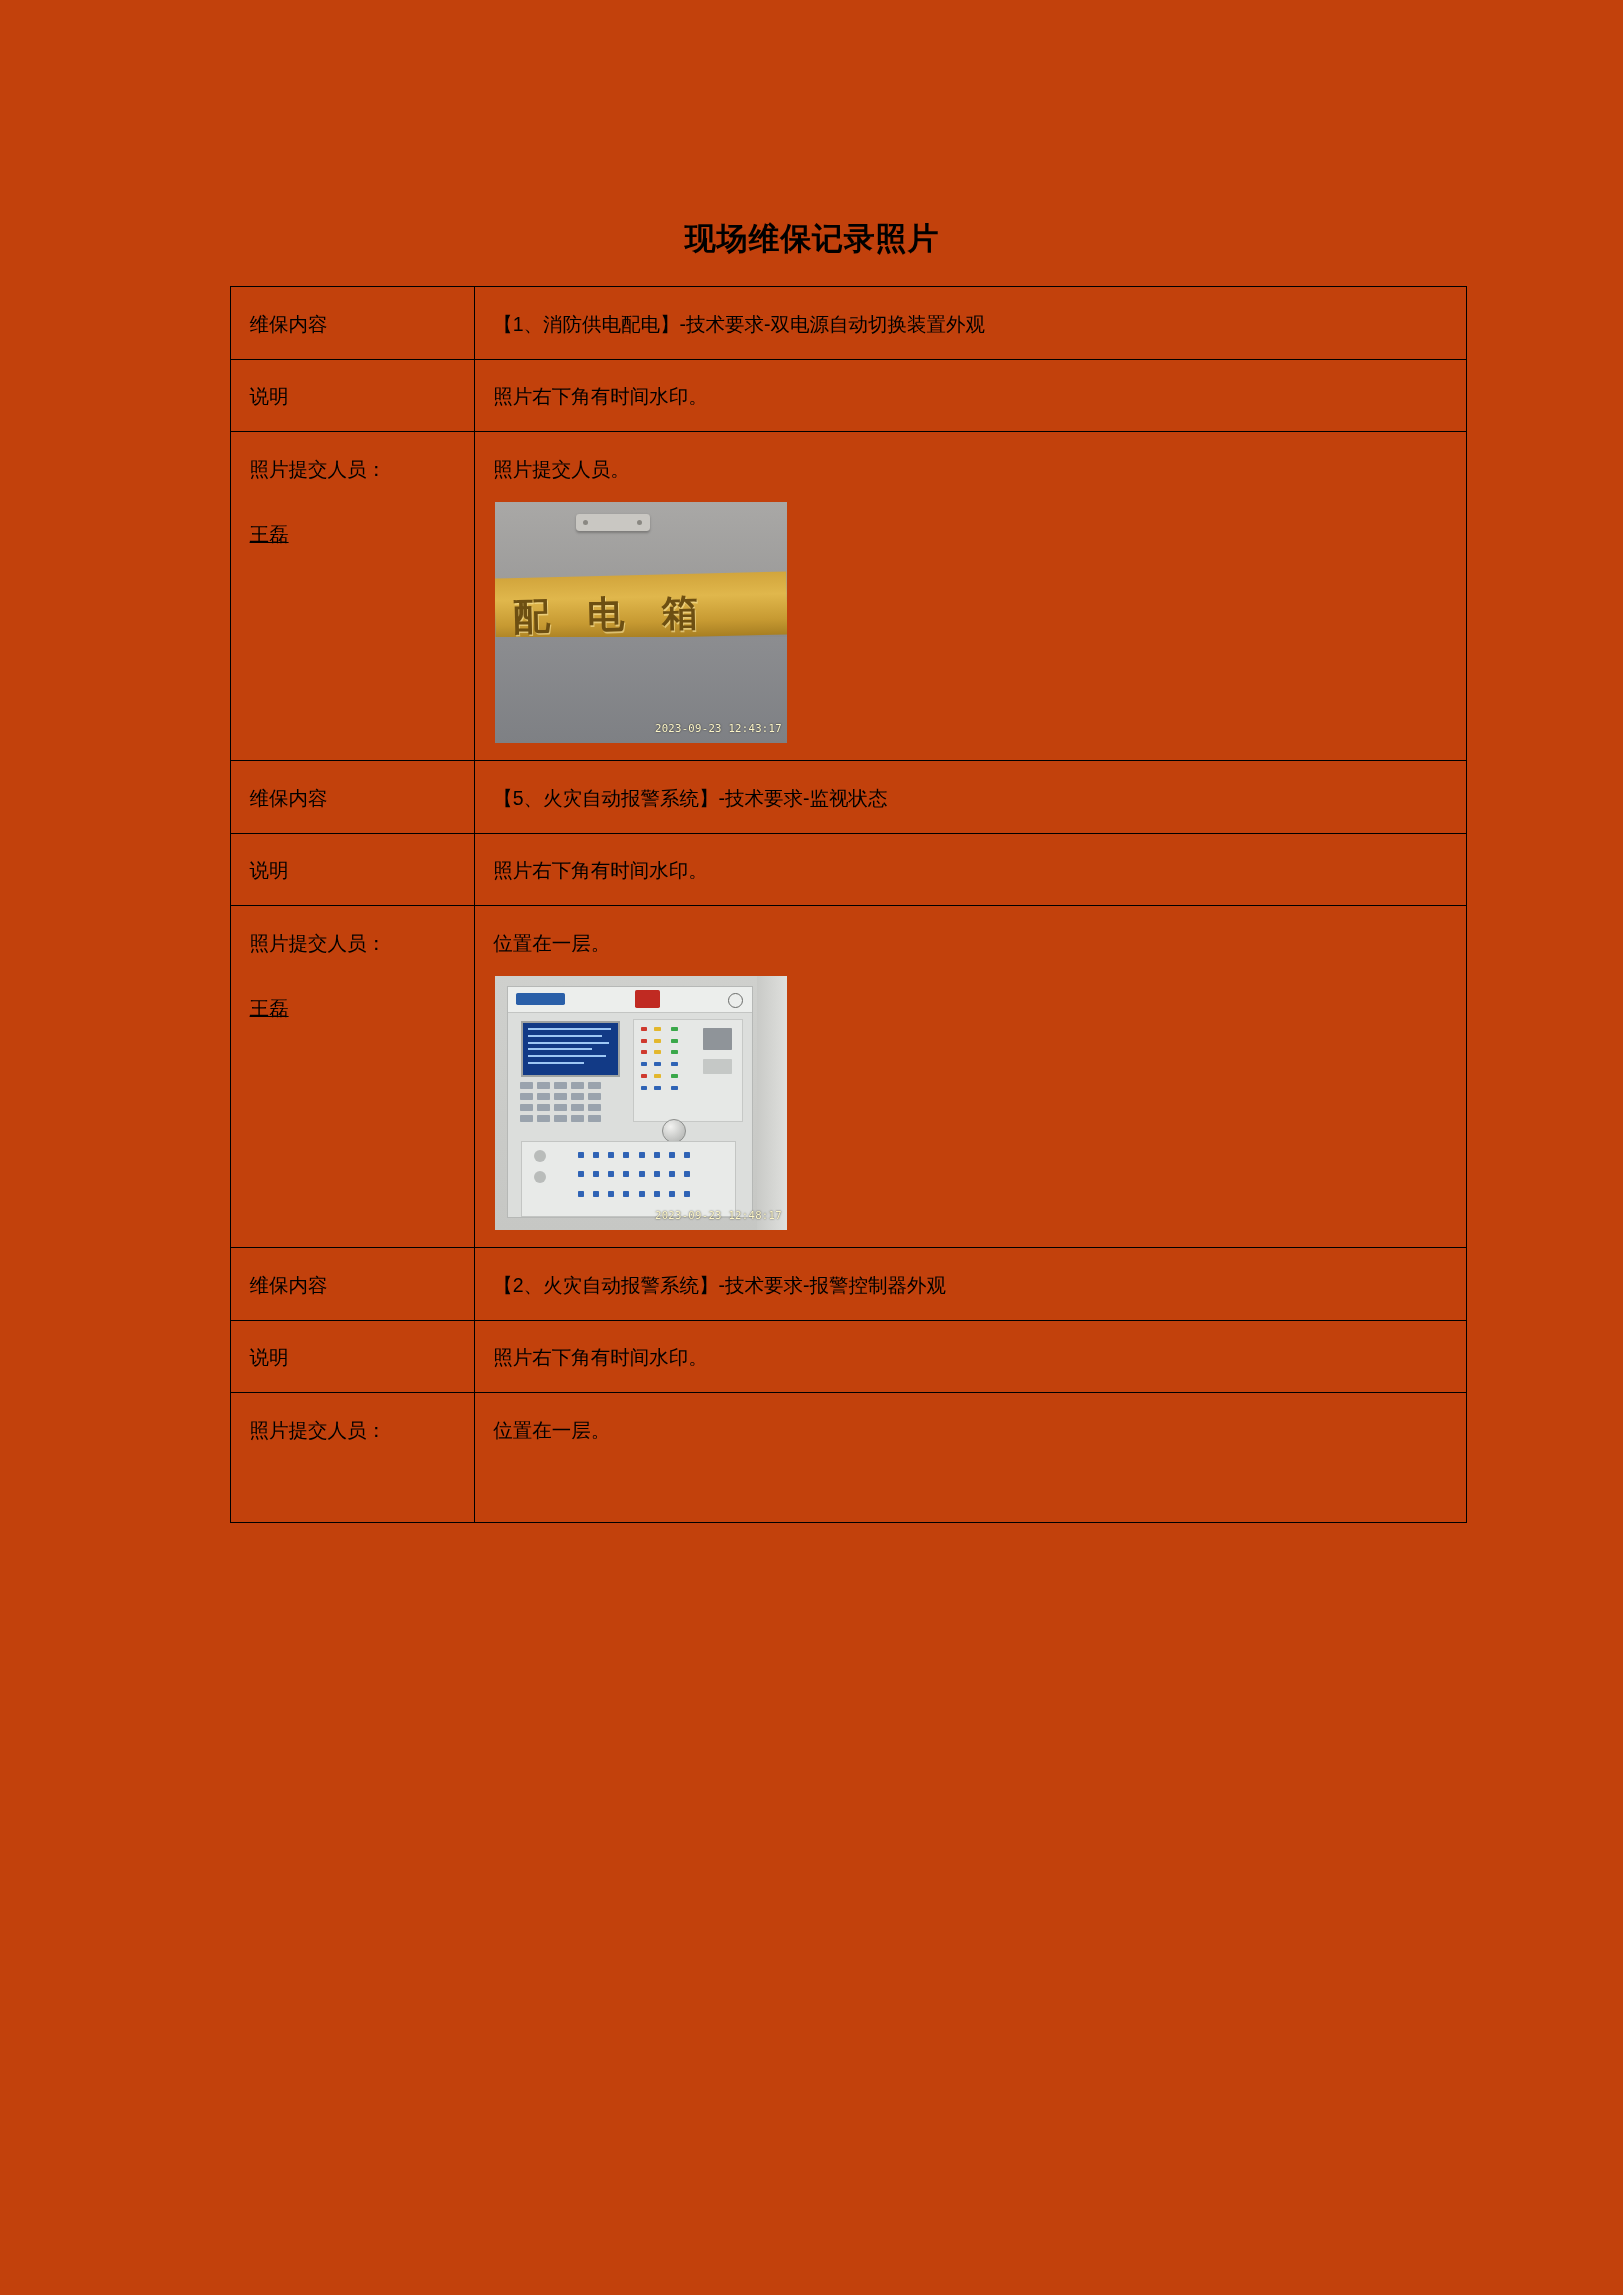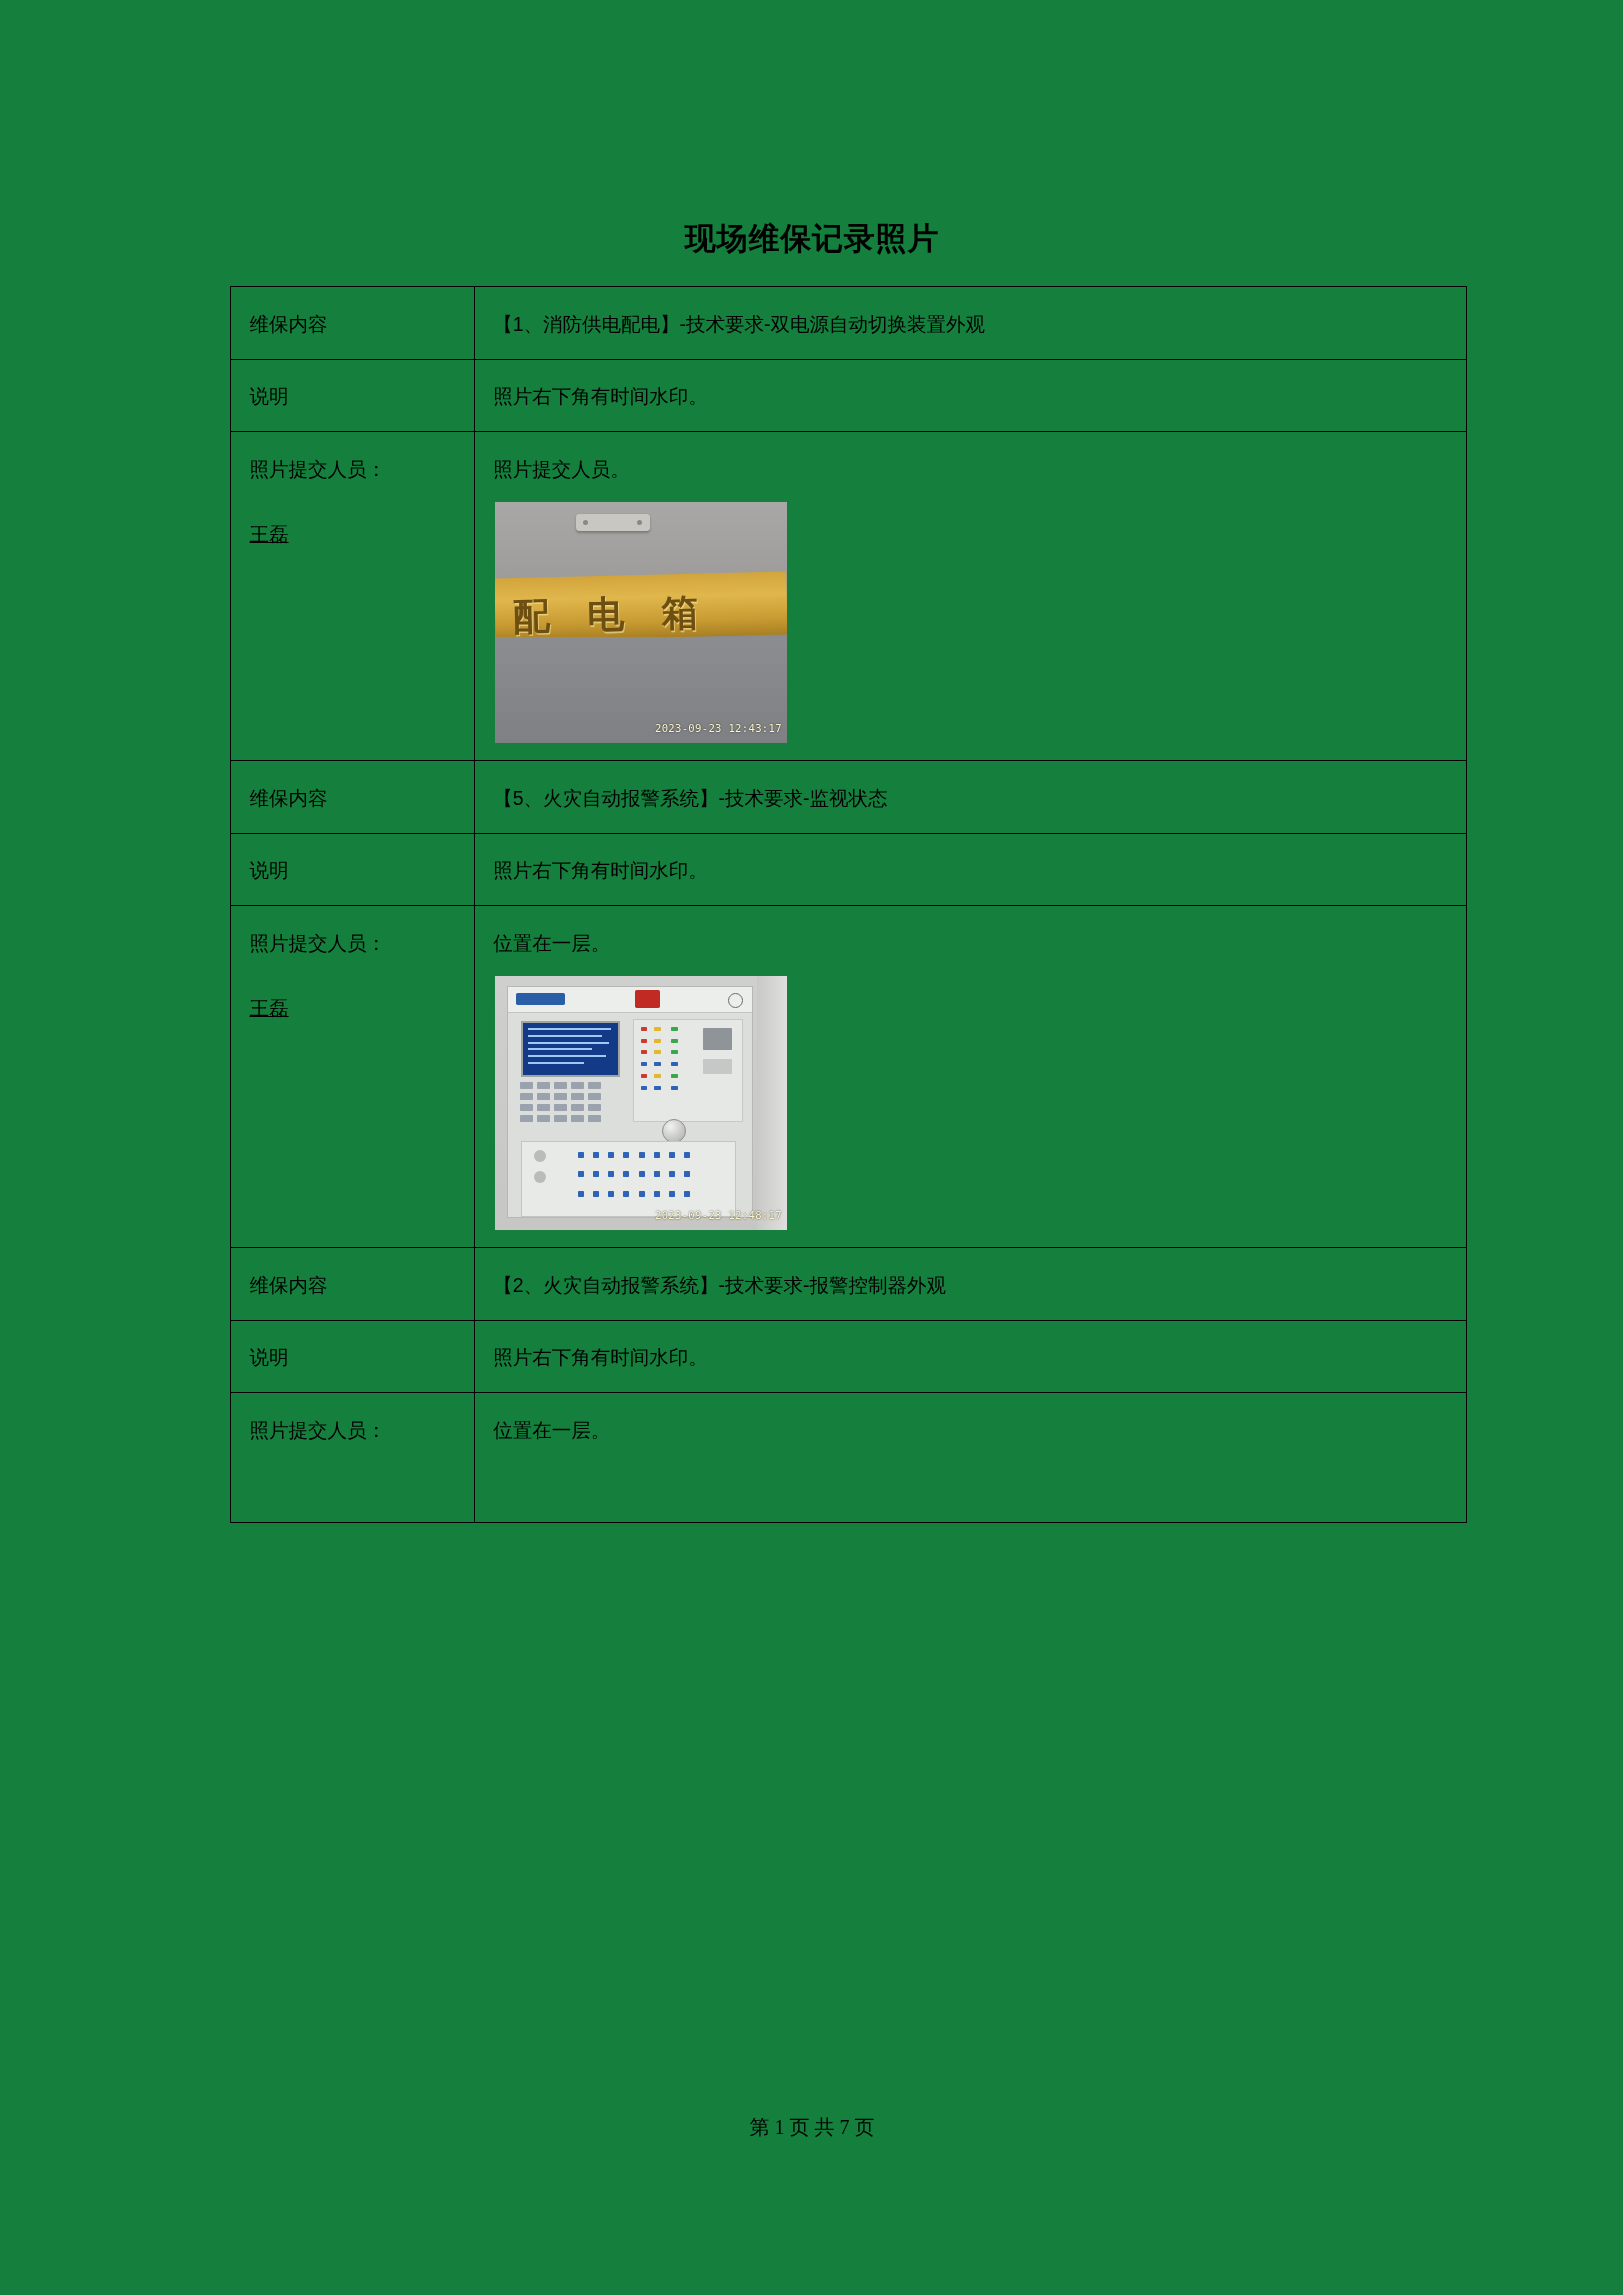--- a/index.html
+++ b/index.html
@@ -11,21 +11,21 @@
     width: 1624px;
     height: 2295px;
     font-family: "Liberation Sans", sans-serif;
     color: #000000;
     -webkit-font-smoothing: antialiased;
   }
   .page {
     position: relative;
     width: 1624px;
     height: 2295px;
-    background: #15803d;
+    background: #c2410c;
     box-sizing: border-box;
     padding: 13px;
   }
   .doc-title {
     position: absolute;
     top: 218px;
     left: 0;
     width: 1624px;
     text-align: center;
     font-size: 31px;
@@ -406,15 +406,14 @@
         <td class="label-cell">说明</td>
         <td class="value-cell">照片右下角有时间水印。</td>
       </tr>
       <tr>
         <td class="label-cell" style="height:93px">照片提交人员：</td>
         <td class="value-cell">位置在一层。</td>
       </tr>
     </tbody>
   </table>
 
-  <div class="footer">第 1 页  共 7 页</div>
 </div>
 
 
 </body></html>

